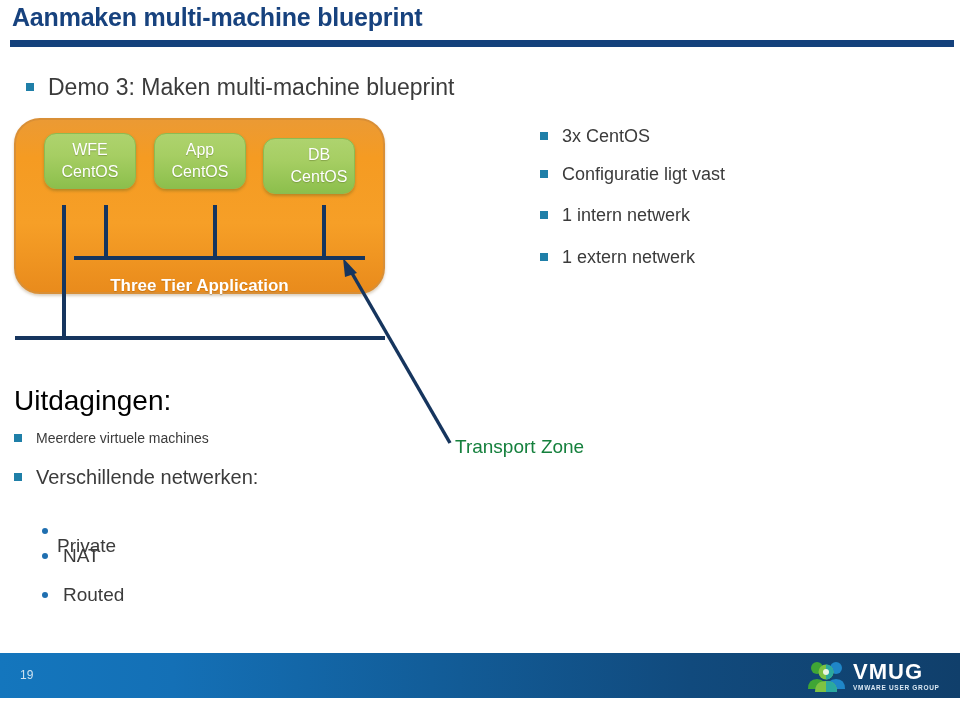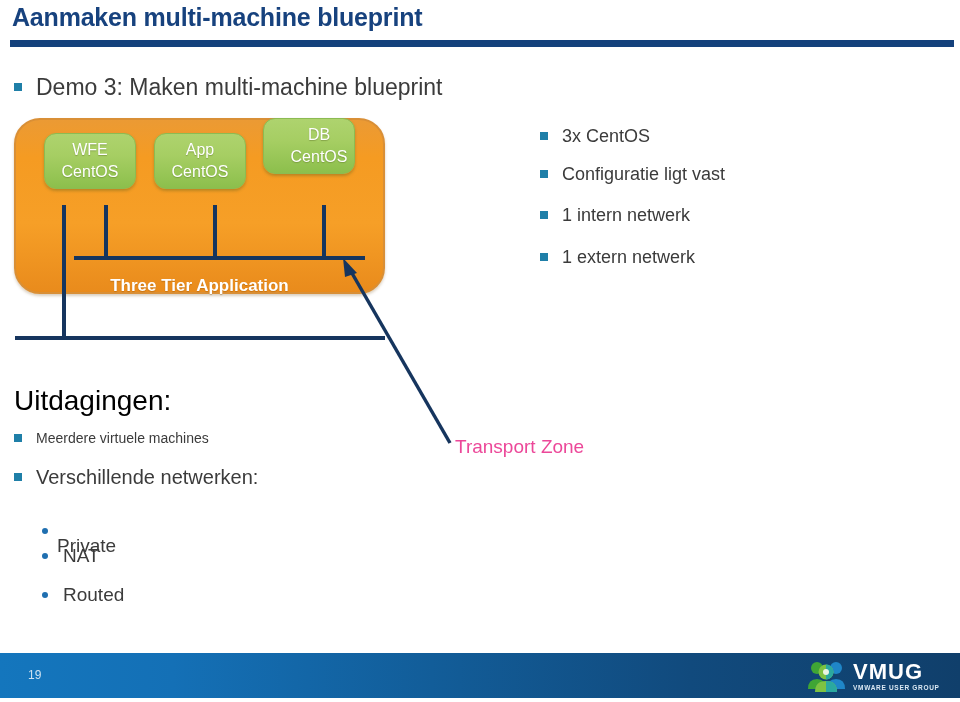--- a/index.html
+++ b/index.html
@@ -56,21 +56,21 @@
     border-radius: 50%;
     background: #1f6fb0;
     flex: 0 0 auto;
   }
   .bullet-text {
     color: #3b3b3b;
     white-space: nowrap;
   }
 
   #demo-row {
-    left: 14px;
+    left: 26px;
     top: 72px;
   }
   #demo-row .sq-bullet { margin-top: 11px; }
   #demo-row .bullet-text {
     margin-left: 14px;
     font-size: 23px;
     line-height: 30px;
   }
 
   
@@ -107,21 +107,21 @@
     flex-direction: column;
     align-items: center;
     justify-content: center;
     color: #ffffff;
     font-size: 16px;
     line-height: 22px;
     text-shadow: 0 1px 1px rgba(90,110,40,0.45);
   }
   #vm-0 { left: 44px;  top: 133px; }
   #vm-1 { left: 154px; top: 133px; }
-  #vm-2 { left: 263px; top: 118px; padding-left: 20px; }
+  #vm-2 { left: 263px; top: 138px; padding-left: 20px; }
 
   #three-tier-label {
     position: absolute;
     left: 14px;
     top: 276px;
     width: 371px;
     text-align: center;
     color: #ffffff;
     font-size: 17px;
     font-weight: bold;
@@ -159,36 +159,36 @@
   #rb-1 { top: 162px; }
   #rb-2 { top: 203px; }
   #rb-3 { top: 245px; }
 
   
   #transport-zone-label {
     position: absolute;
     left: 455px;
     top: 436px;
     font-size: 19px;
-    color: #ec4899;
+    color: #15803d;
     white-space: nowrap;
   }
 
   
   #footer-bar {
     position: absolute;
     left: 0;
     top: 653px;
     width: 960px;
     height: 45px;
     background: linear-gradient(90deg, #1476bd 0%, #1470b6 18%, #125d99 45%, #114a7d 72%, #103f6b 100%);
   }
   #page-number {
     position: absolute;
-    left: 28px;
+    left: 20px;
     top: 668px;
     font-size: 12px;
     color: #cfe2f0;
   }
   #vmug-logo {
     position: absolute;
     left: 806px;
     top: 655px;
     width: 140px;
     height: 42px;

